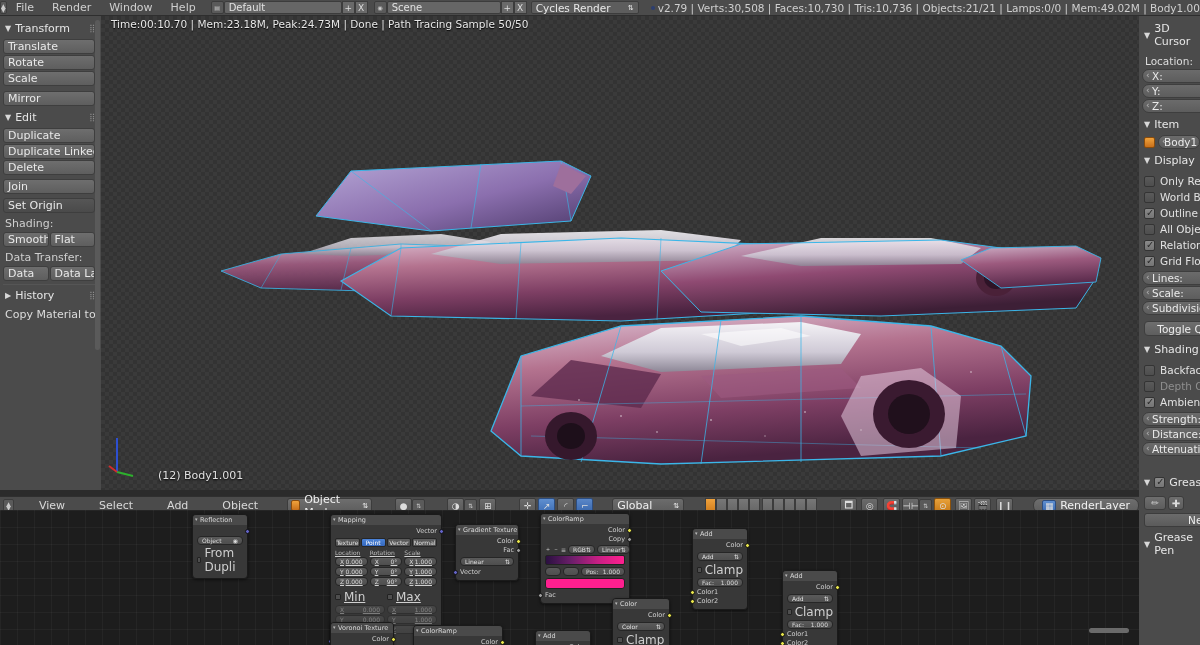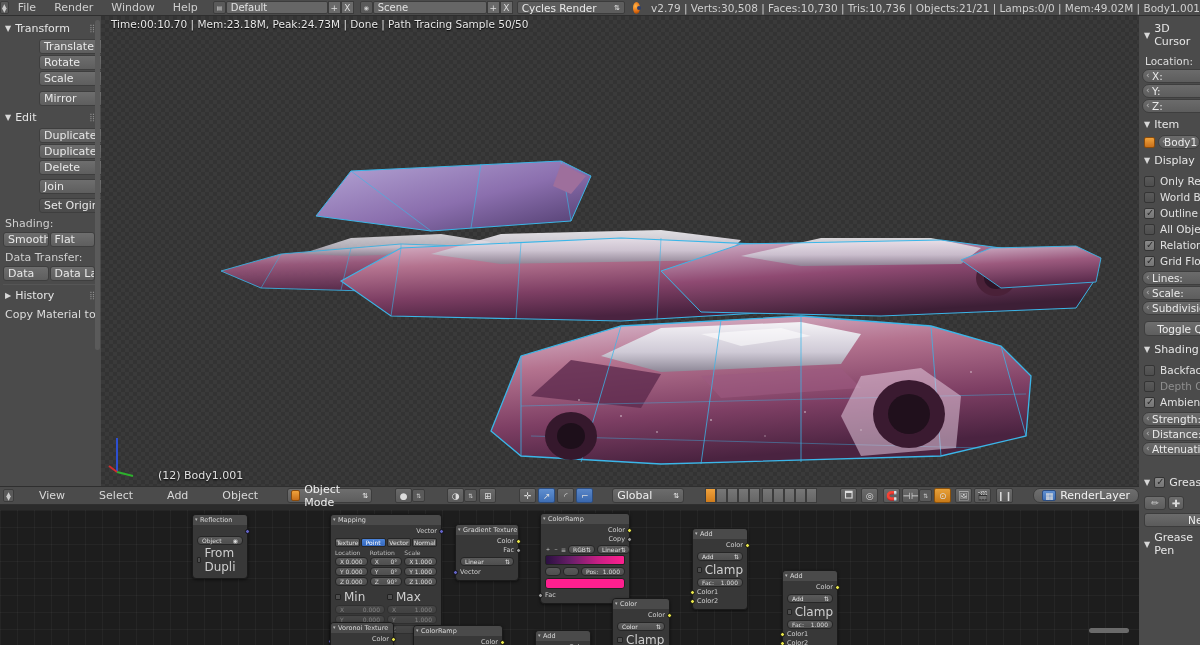--- a/index.html
+++ b/index.html
@@ -69,21 +69,21 @@
     display:flex; align-items:center; gap:4px; padding:4px 2px 4px 2px;
     color:#e6e6e6; font-size:11px;
   }
   .panel-hdr .tri { font-size:8px; color:#d8d8d8; }
   .panel-hdr .grip { margin-left:auto; color:#8c8c8c; font-size:8px; letter-spacing:1px; }
   .tbtn {
     display:block; width:92px; height:15px; line-height:14px;
     background:linear-gradient(#6e6e6e,#5e5e5e);
     border:1px solid #3e3e3e; border-radius:3px;
     color:#e8e8e8; font-size:11px; padding-left:4px; margin-bottom:1px;
-    white-space:nowrap; overflow:hidden;margin-left:36px;
+    white-space:nowrap; overflow:hidden;
   }
   .tbtn.dark { background:linear-gradient(#565656,#4a4a4a);gap:32px; }
   .tbtn.sel { display:flex; justify-content:space-between; padding-right:3px; }
   .tbtn-row { display:flex; gap:1px; margin-bottom:1px; }
   .tbtn-half { width:45.5px; height:15px; line-height:14px;
     background:linear-gradient(#6e6e6e,#5e5e5e); border:1px solid #3e3e3e;
     border-radius:3px; color:#e8e8e8; font-size:11px; padding-left:4px;
     white-space:nowrap; overflow:hidden; }
   .sublabel { color:#cfcfcf; font-size:11px; padding:3px 2px 2px 2px; }
   .ts-scroll { position:absolute; right:1px; top:4px; width:5px; height:330px;
@@ -111,21 +111,21 @@
   .ncheckrow span { font-size:10.5px; color:#e2e2e2; white-space:nowrap; }
   .ncheckrow.dim span { color:#8e8e8e; }
   .nbtn { width:72px; height:15px; line-height:14px; text-align:center;
     background:linear-gradient(#6e6e6e,#5e5e5e); border:1px solid #3e3e3e;
     border-radius:4px; color:#ececec; font-size:10.5px; margin:6px 0 3px 2px;
     white-space:nowrap; overflow:hidden; }
   .nlabel { font-size:10.5px; color:#dcdcdc; padding:3px 0 2px 3px; }
 
   
   .vpfooter {
-    position:absolute; left:0; top:486px; width:1139px; height:19px;
+    position:absolute; left:0; top:496px; width:1139px; height:19px;
     background:#4b4b4b; display:flex; align-items:center; gap:16px;
     border-top:1px solid #2f2f2f; border-bottom:1px solid #2f2f2f;
   }
   .vf-menu { padding:0 9px; font-size:11px; color:#d8d8d8; line-height:19px; }
   .mode-sel {
     height:15px; background:linear-gradient(#6e6e6e,#5d5d5d); border:1px solid #3c3c3c;
     border-radius:3px; display:flex; align-items:center; gap:4px; padding:0 3px;
     color:#f0f0f0; font-size:11px; margin-left:4px;
   }
   .cube-ico { width:11px;height:11px;background:linear-gradient(#f0a23c,#c9701a);
@@ -186,21 +186,21 @@
   .nd-check { font-size:12px; color:#cfcfcf; display:flex; align-items:center;
     gap:3px; margin:1px 0; }
   .nd-check i { width:6px;height:6px;border:1px solid #222;background:#4e4e4e;
     border-radius:1px;display:inline-block; }
   .nd-tabs { display:flex; gap:1px; margin:2px 0; }
   .nd-tab { flex:1; height:9px; font-size:6px; text-align:center; line-height:8px;
     background:linear-gradient(#5d5d5d,#505050); border:1px solid #262626;
     color:#e0e0e0; border-radius:2px; }
   .nd-tab.on { background:linear-gradient(#4b83d8,#3568bd); color:#fff; }
   .nd-cols { display:flex; gap:2px; }
-  .nd-col { flex:1; }
+  .nd-col { flex:1;text-decoration:underline; }
   .nd-col-t { font-size:6px; color:#bdbdbd; text-align:left; margin-bottom:1px; }
   .ramp-bar { height:10px; border-radius:2px; border:1px solid #222; margin:1px 0 2px 0; }
   .swatch { height:11px; border-radius:3px; border:1px solid #222; margin-top:1px; }
   .wires { position:absolute; left:0; top:0; width:1139px; height:135px;
     pointer-events:none; }
 
   
   .gp-ico-row { display:flex; align-items:center; gap:2px; margin:3px 0 3px 2px; }
   .gp-pencil { width:22px;height:14px;background:linear-gradient(#6e6e6e,#5d5d5d);
     border:1px solid #3c3c3c;border-radius:3px;display:flex;align-items:center;
@@ -221,21 +221,21 @@
 
   <div class="topbar">
     <div class="tb-dd">▲<br>▼</div>
     <div class="menu-item">File</div>
     <div class="menu-item">Render</div>
     <div class="menu-item">Window</div>
     <div class="menu-item">Help</div>
 
     <div style="display:flex;align-items:center;margin-left:6px;">
       <div class="tb-dd">▤</div>
-      <div class="tb-field" style="width:102px;">Default</div>
+      <div class="tb-field" style="width:118px;">Default</div>
       <div class="tb-btn">+</div>
       <div class="tb-btn">X</div>
     </div>
 
     <div style="display:flex;align-items:center;margin-left:6px;">
       <div class="tb-dd">◉</div>
       <div class="tb-field" style="width:114px;">Scene</div>
       <div class="tb-btn">+</div>
       <div class="tb-btn">X</div>
     </div>

